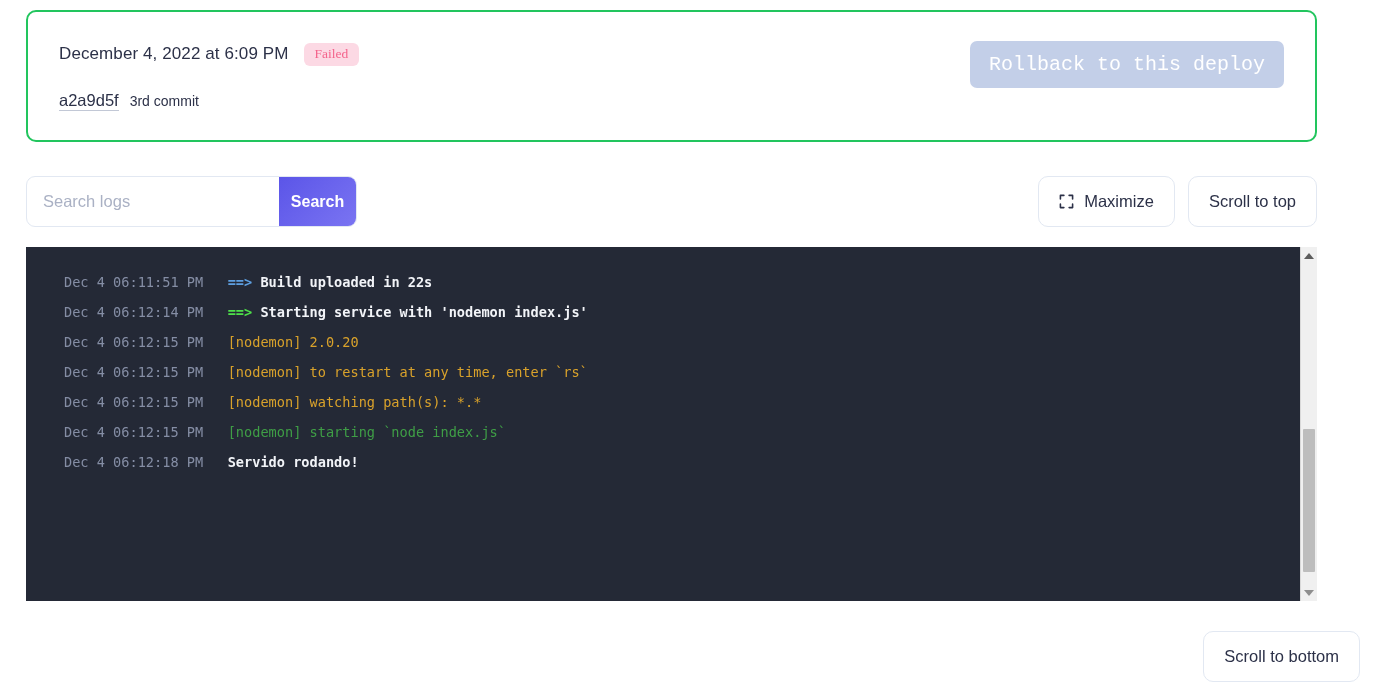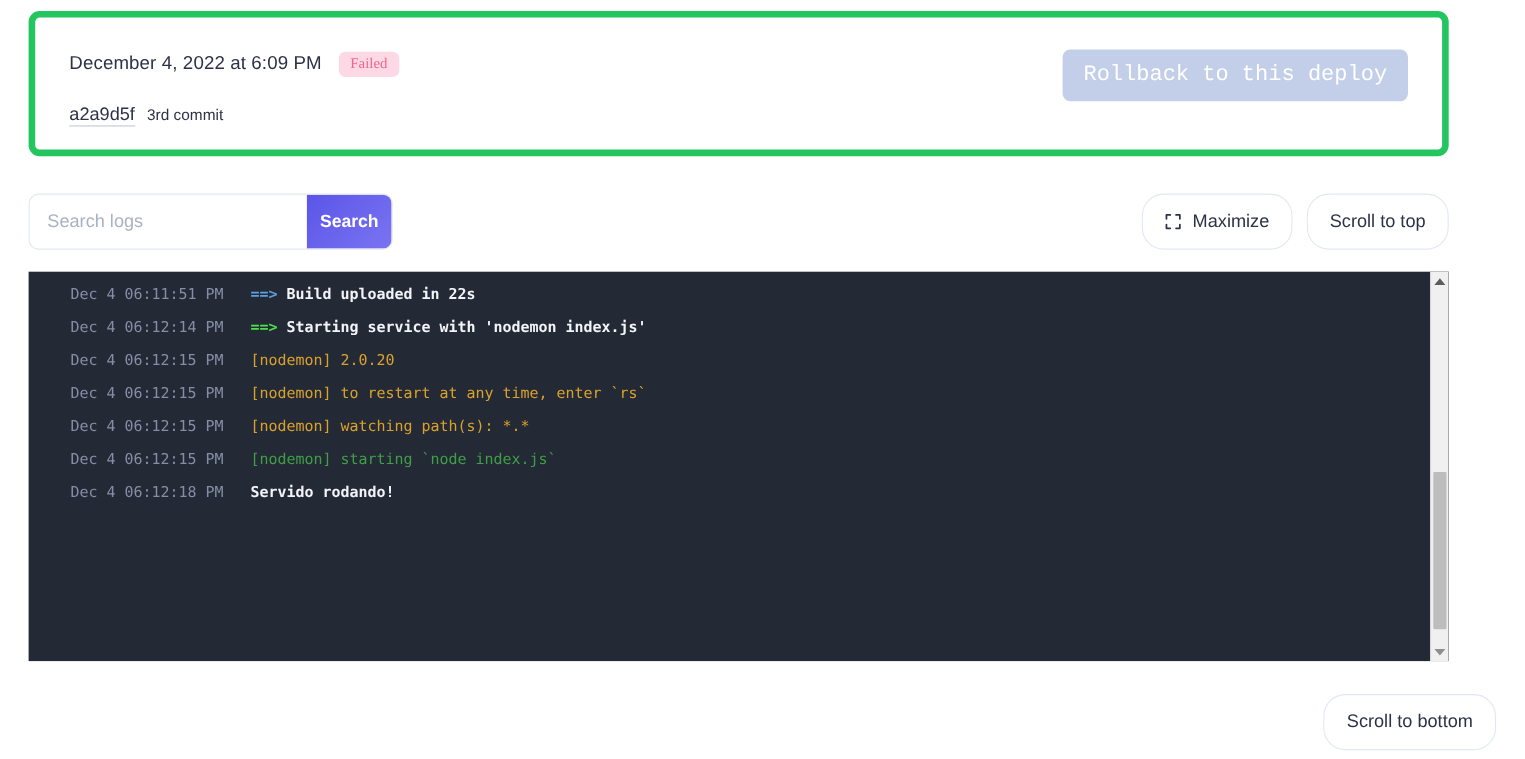--- a/index.html
+++ b/index.html
@@ -21,21 +21,21 @@
   }
 
   
   .deploy-card {
     position: absolute;
     left: 26px;
     top: 10px;
     width: 1291px;
     height: 132px;
     background: #ffffff;
-    border: 6px solid #22c55e;
+    border: 2px solid #22c55e;
     border-radius: 10px;
   }
 
   .deploy-row-1 {
     position: absolute;
     left: 31px;
     top: 31px;
     display: flex;
     align-items: center;
     gap: 15px;
@@ -147,21 +147,21 @@
   }
 
   .ghost-btn {
     display: flex;
     align-items: center;
     gap: 10px;
     height: 51px;
     padding: 0 20px;
     background: #ffffff;
     border: 1px solid #e2e8f2;
-    border-radius: 20px;
+    border-radius: 10px;
     font-family: "Liberation Sans", sans-serif;
     font-size: 16.5px;
     color: #2c3148;
     cursor: pointer;
     white-space: nowrap;
   }
 
   .expand-icon { display: block; }
 
   
@@ -171,21 +171,21 @@
     top: 247px;
     width: 1291px;
     height: 354px;
     background: #242936;
     display: flex;
     overflow: hidden;
   }
 
   .log-body {
     flex: 1;
-    padding: 6px 0 0 38px;
+    padding: 20px 0 0 38px;
     font-family: "DejaVu Sans Mono", "Liberation Mono", monospace;
     font-size: 13.6px;
     line-height: 30px;
     overflow: hidden;
   }
 
   .log-line { white-space: pre; }
   .log-ts { color: #858ea5; }
   .c-white  { color: #f2f4f8; font-weight: bold; }
   .c-green  { color: #4ee04a; font-weight: bold; }

